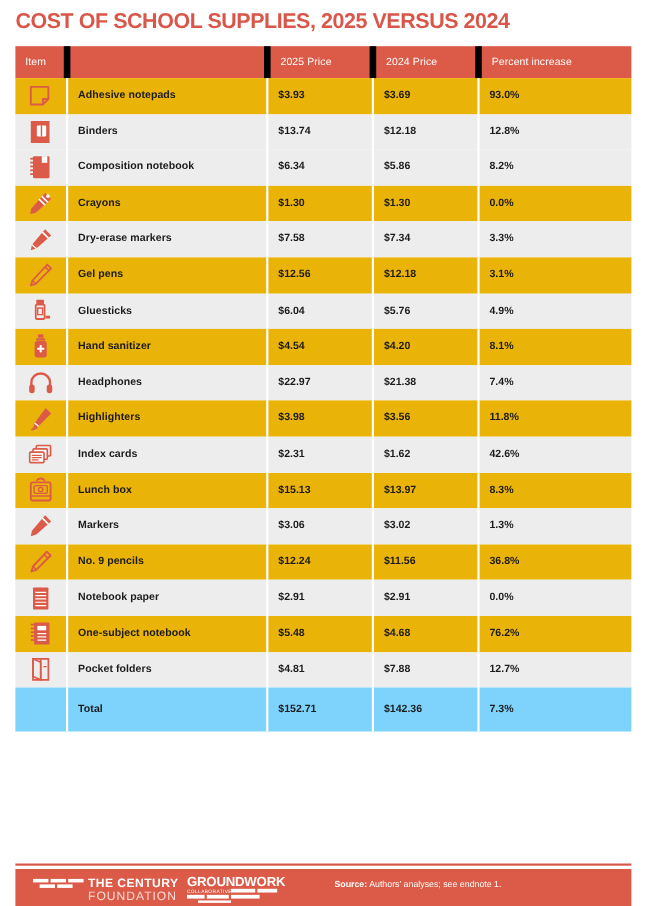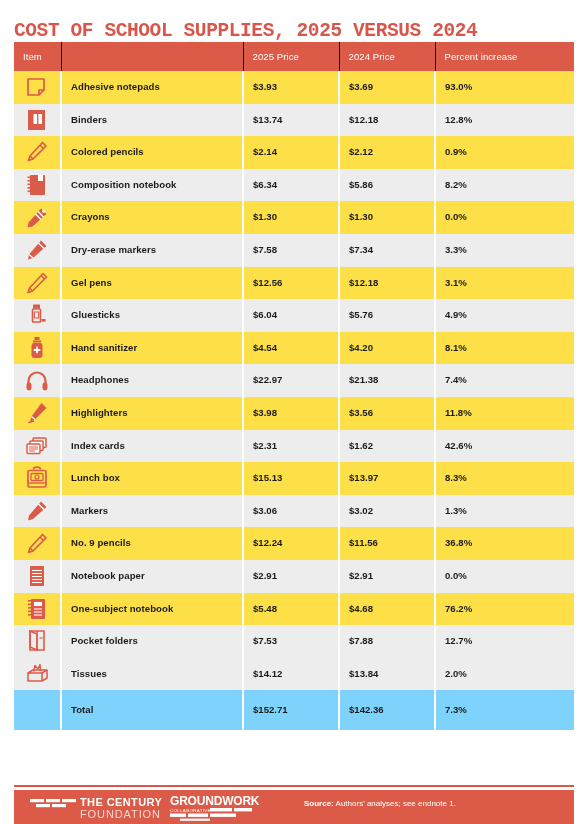--- a/index.html
+++ b/index.html
@@ -7,55 +7,54 @@
     width:588px;height:824px;
     background:#ffffff;
     font-family:"Liberation Sans", sans-serif;
     -webkit-font-smoothing:antialiased;
     overflow:hidden;
   }
   .page{position:relative;width:588px;height:824px;}
 
   
   .title{
-    position:absolute;left:14px;top:20px;
+    position:absolute;left:14px;top:8px;
     font-size:19.5px;font-weight:bold;
     letter-spacing:-0.4px;
     color:#D9574A;
     white-space:nowrap;
-    font-family:Liberation Mono, monospace;
   }
 
   
   .table-wrap{position:absolute;left:14px;top:42px;width:560px;}
   table{border-collapse:collapse;width:560px;table-layout:fixed;}
   col.c-icon{width:47px;}
   col.c-item{width:182px;}
   col.c-p25{width:96px;}
   col.c-p24{width:96px;}
   col.c-pct{width:139px;}
 
   thead th{
     background:#DB5B48;
     color:#ffffff;
     font-size:9.5px;
     font-weight:normal;
     text-align:left;
     height:29px;
     padding:0 0 0 9px;
     vertical-align:middle;
-    border-right:1px solid #000000;
+    border-right:6px solid #000000;
     letter-spacing:0.1px;
   }
   thead th.last{border-right:none;}
   thead th.icon-h{padding-left:9px;}
 
   tbody tr{height:32.6px;}
   tbody tr.alt td{background:#EDEDED;}
-  tbody tr.plain td{background:#fde047;}
+  tbody tr.plain td{background:#eab308;}
   tbody tr.total td{background:#7dd3fc;height:40px;}
 
   tbody td{
     font-size:9.6px;
     color:#1b1b1b;
     font-weight:bold;
     padding:0 0 0 9px;
     vertical-align:middle;
     border-right:2px solid #ffffff;
     line-height:1.1;
@@ -124,31 +123,20 @@
                   <path d="M6 3 H21 V23 H6 Z" fill="#DB5B48"></path>
                   <path d="M4 3 H7 V23 H4 Z" fill="#DB5B48"></path>
                   <rect x="9.5" y="7" width="8.5" height="10" rx="1" fill="#fff"></rect>
                   <path d="M13.7 7 V17" stroke="#DB5B48" stroke-width="1.3"></path>
                 </svg></span></td>
             <td class="item-cell">Binders</td>
             <td>$13.74</td>
             <td>$12.18</td>
             <td class="last">12.8%</td>
           </tr>
-          <tr class="plain">
-            <td class="icon-cell"><span class="ic"><svg viewBox="0 0 26 26">
-                  <path d="M18.5 3.5 L22 7 L9 20 L4.5 21.5 L6 17 Z" fill="none" stroke="#DB5B48" stroke-width="1.7" stroke-linejoin="round"></path>
-                  <path d="M16 6 L19.5 9.5" stroke="#DB5B48" stroke-width="1.5"></path>
-                  <path d="M6 17 L9 20" stroke="#DB5B48" stroke-width="1.5"></path>
-                </svg></span></td>
-            <td class="item-cell">Colored pencils</td>
-            <td>$2.14</td>
-            <td>$2.12</td>
-            <td class="last">0.9%</td>
-          </tr>
           <tr class="alt">
             <td class="icon-cell"><span class="ic"><svg viewBox="0 0 26 26">
                   <rect x="6" y="3" width="15" height="20" rx="1" fill="#DB5B48"></rect>
                   <rect x="14" y="3" width="5" height="6" fill="#fff"></rect>
                   <g fill="#DB5B48">
                     <rect x="3.5" y="4.5" width="3" height="1.6"></rect>
                     <rect x="3.5" y="8" width="3" height="1.6"></rect>
                     <rect x="3.5" y="11.5" width="3" height="1.6"></rect>
                     <rect x="3.5" y="15" width="3" height="1.6"></rect>
                     <rect x="3.5" y="18.5" width="3" height="1.6"></rect>
@@ -324,35 +312,23 @@
             <td class="last">76.2%</td>
           </tr>
           <tr class="alt">
             <td class="icon-cell"><span class="ic"><svg viewBox="0 0 26 26">
                   <path d="M6 3 H20 V22 H6 Z" fill="none" stroke="#DB5B48" stroke-width="1.6"></path>
                   <path d="M13 3 V22" stroke="#DB5B48" stroke-width="1.5"></path>
                   <path d="M6 3 L13 6 L13 22 L6 19 Z" fill="none" stroke="#DB5B48" stroke-width="1.4"></path>
                   <path d="M15.5 10 h3" stroke="#DB5B48" stroke-width="1.2"></path>
                 </svg></span></td>
             <td class="item-cell">Pocket folders</td>
-            <td>$7.53</td>
+            <td>$4.81</td>
             <td>$7.88</td>
             <td class="last">12.7%</td>
-          </tr>
-          <tr class="alt">
-            <td class="icon-cell"><span class="ic"><svg viewBox="0 0 26 26">
-                  <path d="M4 12 L9 9 L23 9 L18 12 Z" fill="none" stroke="#DB5B48" stroke-width="1.5" stroke-linejoin="round"></path>
-                  <path d="M4 12 V20 L18 20 V12" fill="none" stroke="#DB5B48" stroke-width="1.5" stroke-linejoin="round"></path>
-                  <path d="M18 20 L23 17 V9" fill="none" stroke="#DB5B48" stroke-width="1.5" stroke-linejoin="round"></path>
-                  <path d="M9.5 10.5 L11 4.5 L14 8 L16 3.5 L16.5 10" fill="none" stroke="#DB5B48" stroke-width="1.4" stroke-linejoin="round"></path>
-                </svg></span></td>
-            <td class="item-cell">Tissues</td>
-            <td>$14.12</td>
-            <td>$13.84</td>
-            <td class="last">2.0%</td>
           </tr>
           <tr class="total">
             <td class="icon-cell"></td>
             <td class="item-cell">Total</td>
             <td>$152.71</td>
             <td>$142.36</td>
             <td class="last">7.3%</td>
           </tr>
         </tbody>
     </table>

